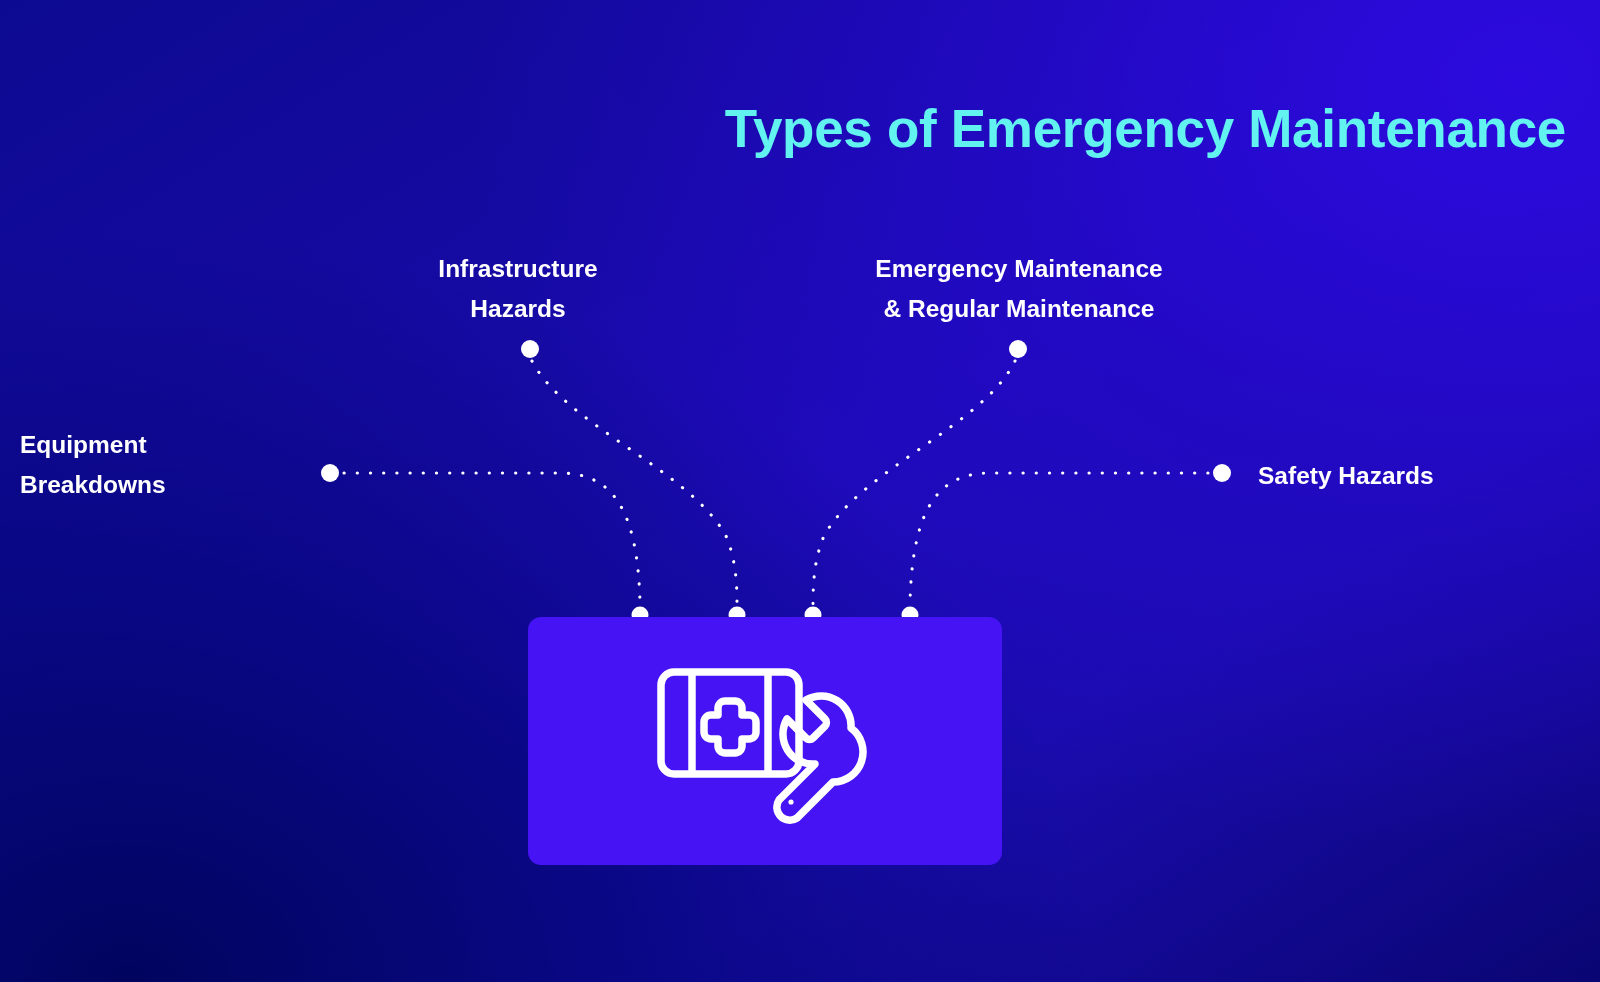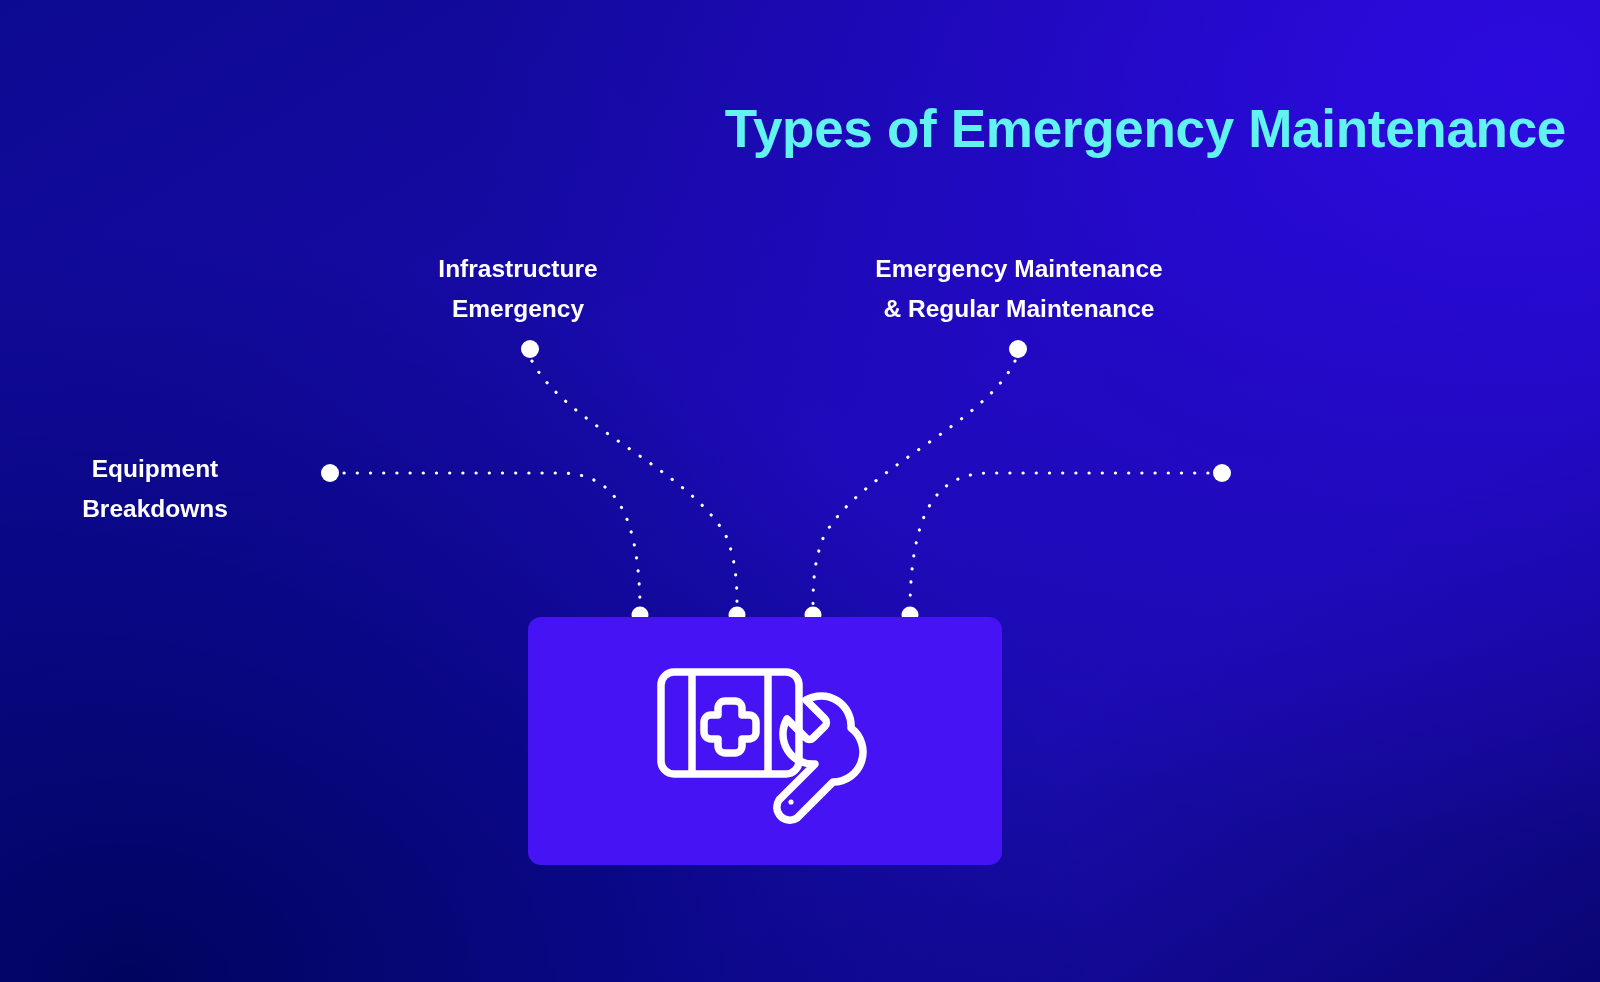--- a/index.html
+++ b/index.html
@@ -46,21 +46,21 @@
   
   .label {
     position: absolute;
     color: #ffffff;
     font-size: 24.5px;
     font-weight: bold;
     line-height: 1.62;
     white-space: pre-line;
   }
   .label.center  { text-align: center; }
-  .label.right   { text-align: center; margin-top: 24px;  }
+  .label.right   { text-align: left;  }
   .label.left    { text-align: left;   }
 
   #label-infrastructure {
     left: 368px;  top: 249px; width: 300px;
   }
   #label-emergency {
     left: 826px;  top: 249px; width: 386px;
   }
   #label-equipment {
     left:  20px;  top: 425px; width: 270px;
@@ -123,28 +123,29 @@
   <div class="node-dot" style="left:1018px; top:349px;"></div>
   <div class="node-dot" style="left:330px; top:473px;"></div>
   <div class="node-dot" style="left:1222px; top:473px;"></div>
 
   <div class="node-dot small" style="left:640px; top:615px;"></div>
   <div class="node-dot small" style="left:737px; top:615px;"></div>
   <div class="node-dot small" style="left:813px; top:615px;"></div>
   <div class="node-dot small" style="left:910px; top:615px;"></div>
 
   <div id="label-infrastructure" class="label center">Infrastructure
-Emergency</div>
+Hazards</div>
 
   <div id="label-emergency" class="label center">Emergency Maintenance
 &amp; Regular Maintenance</div>
 
   <div id="label-equipment" class="label right">Equipment
 Breakdowns</div>
 
+  <div id="label-safety" class="label left">Safety Hazards</div>
 
   <div id="icon-card">
     <div id="icon-wrap">
       <svg viewBox="0 0 220 170" xmlns="http://www.w3.org/2000/svg" width="220" height="170" fill="none" stroke="#ffffff" stroke-width="7.5" stroke-linecap="round" stroke-linejoin="round">
 
         <rect x="6" y="16" width="138" height="102" rx="13" ry="13"></rect>
 
         <line x1="37" y1="19" x2="37" y2="115"></line>
         <line x1="113" y1="19" x2="113" y2="115"></line>
 

